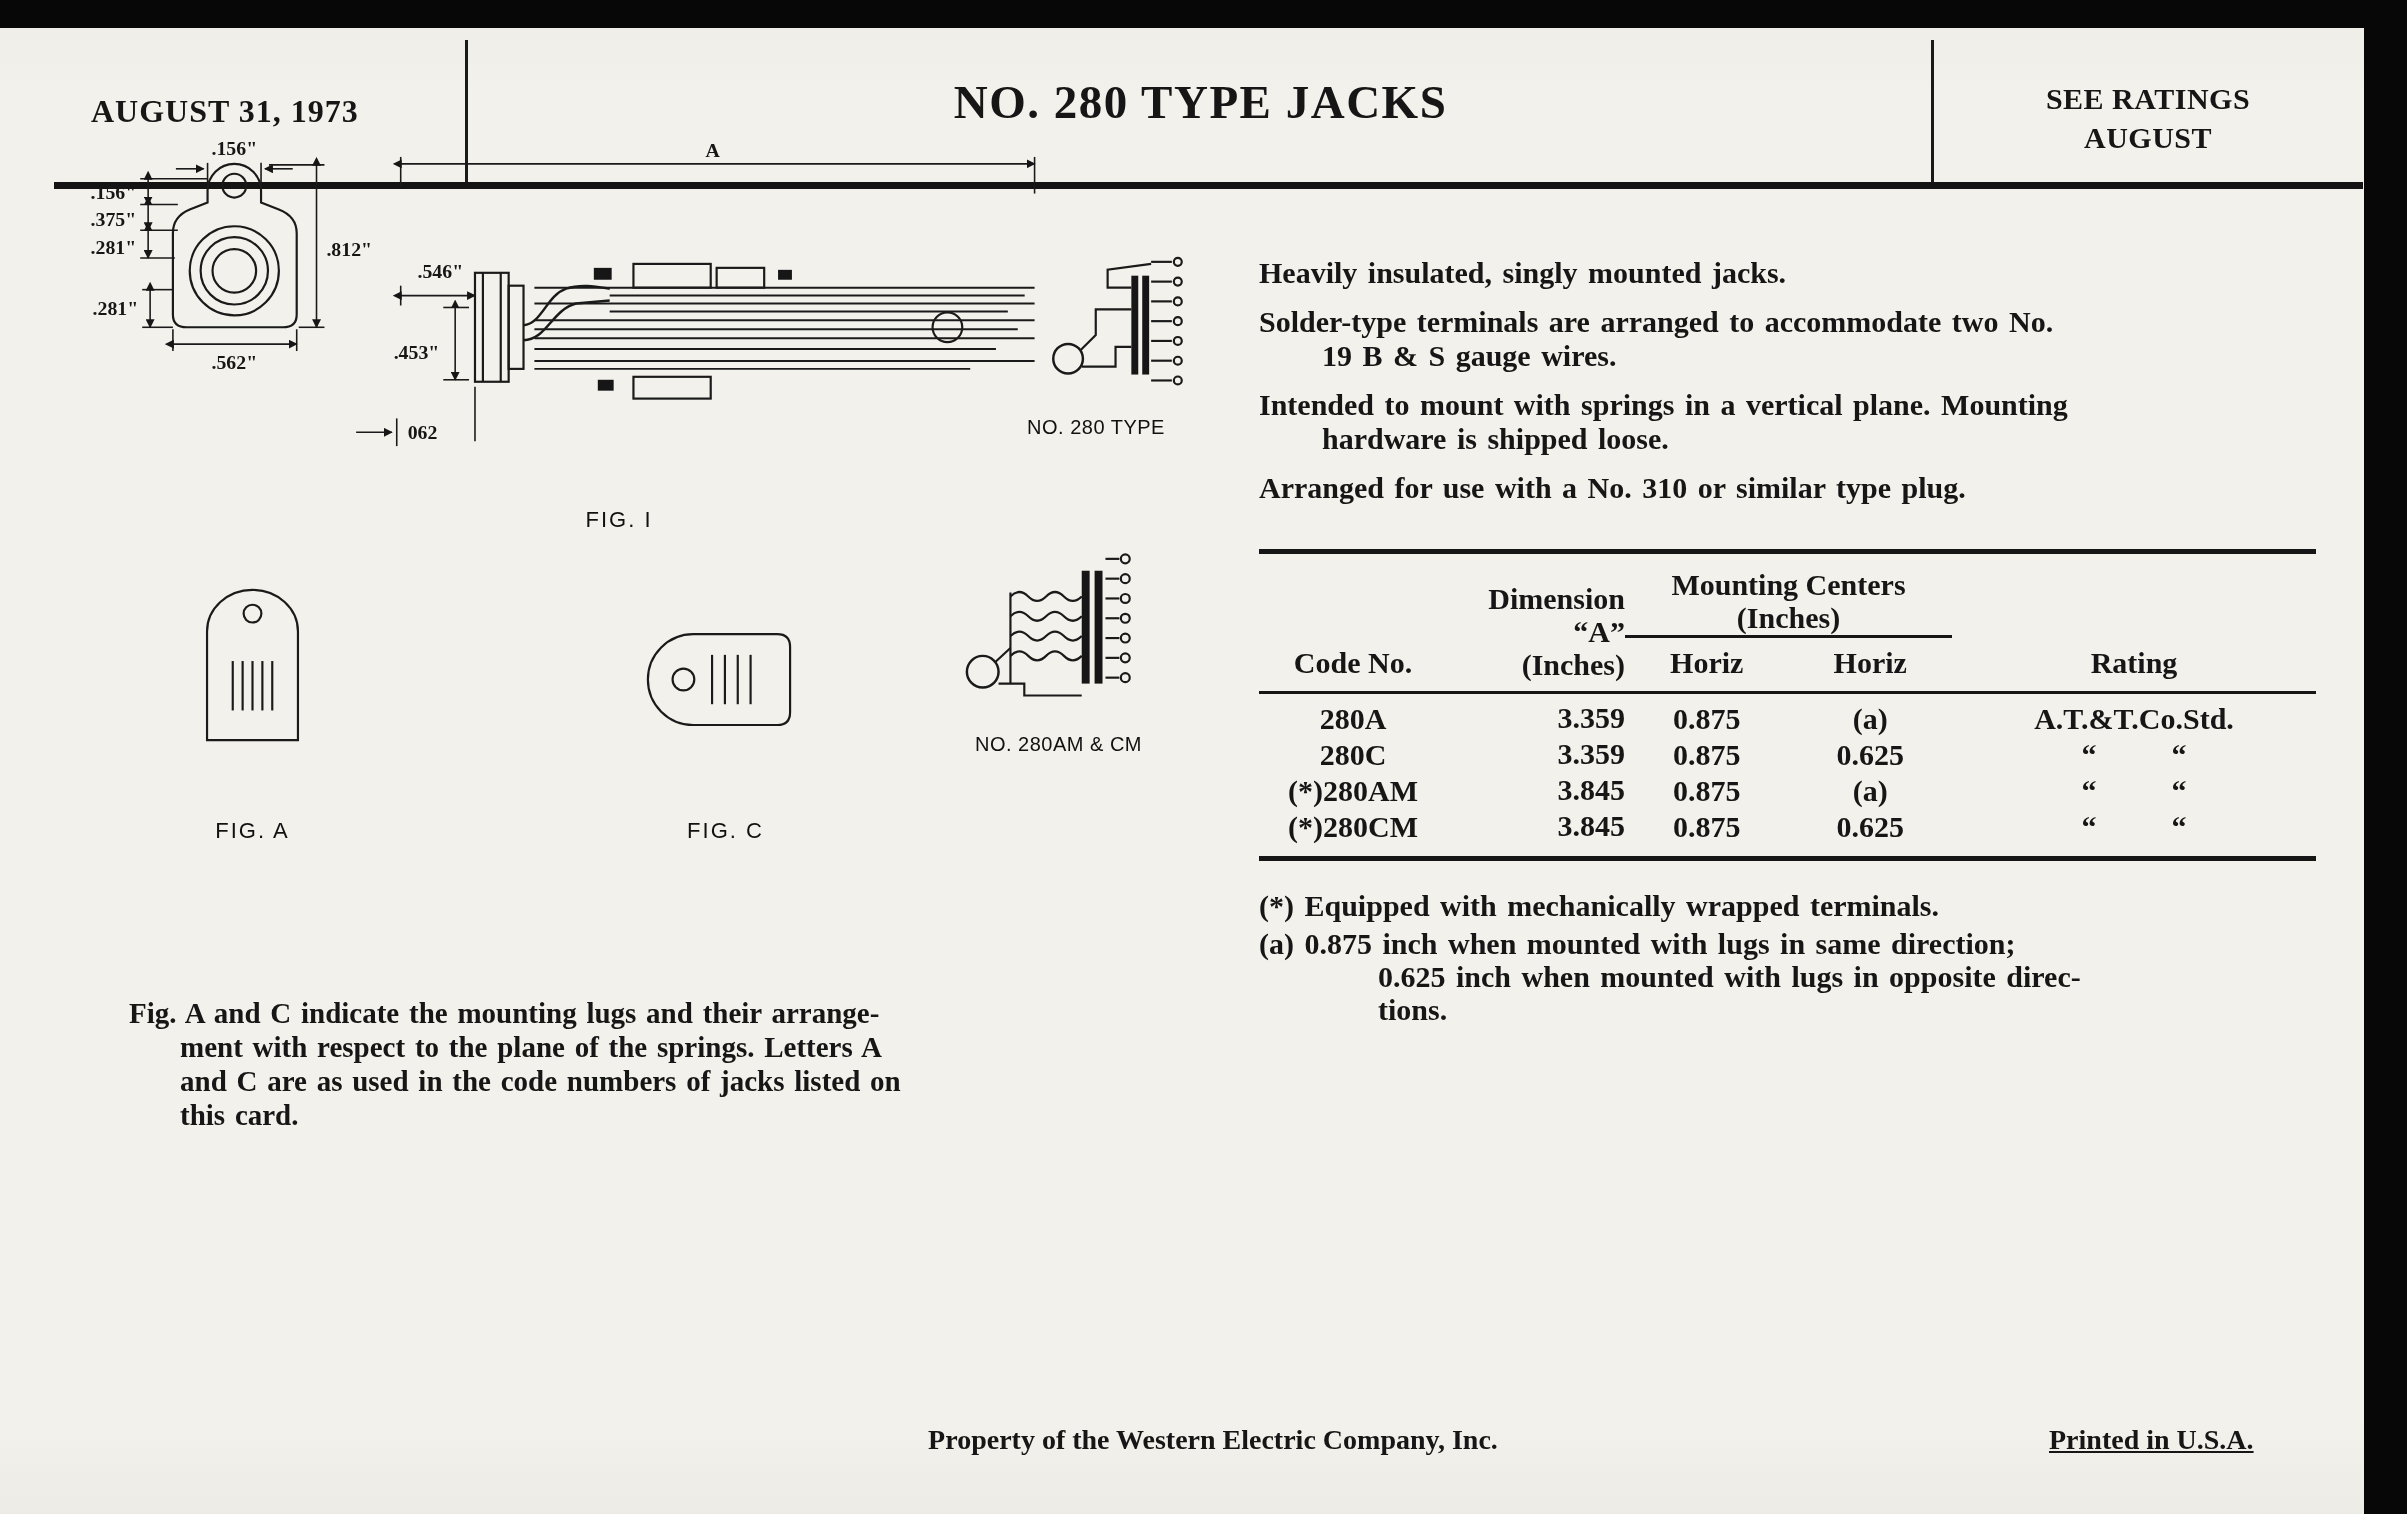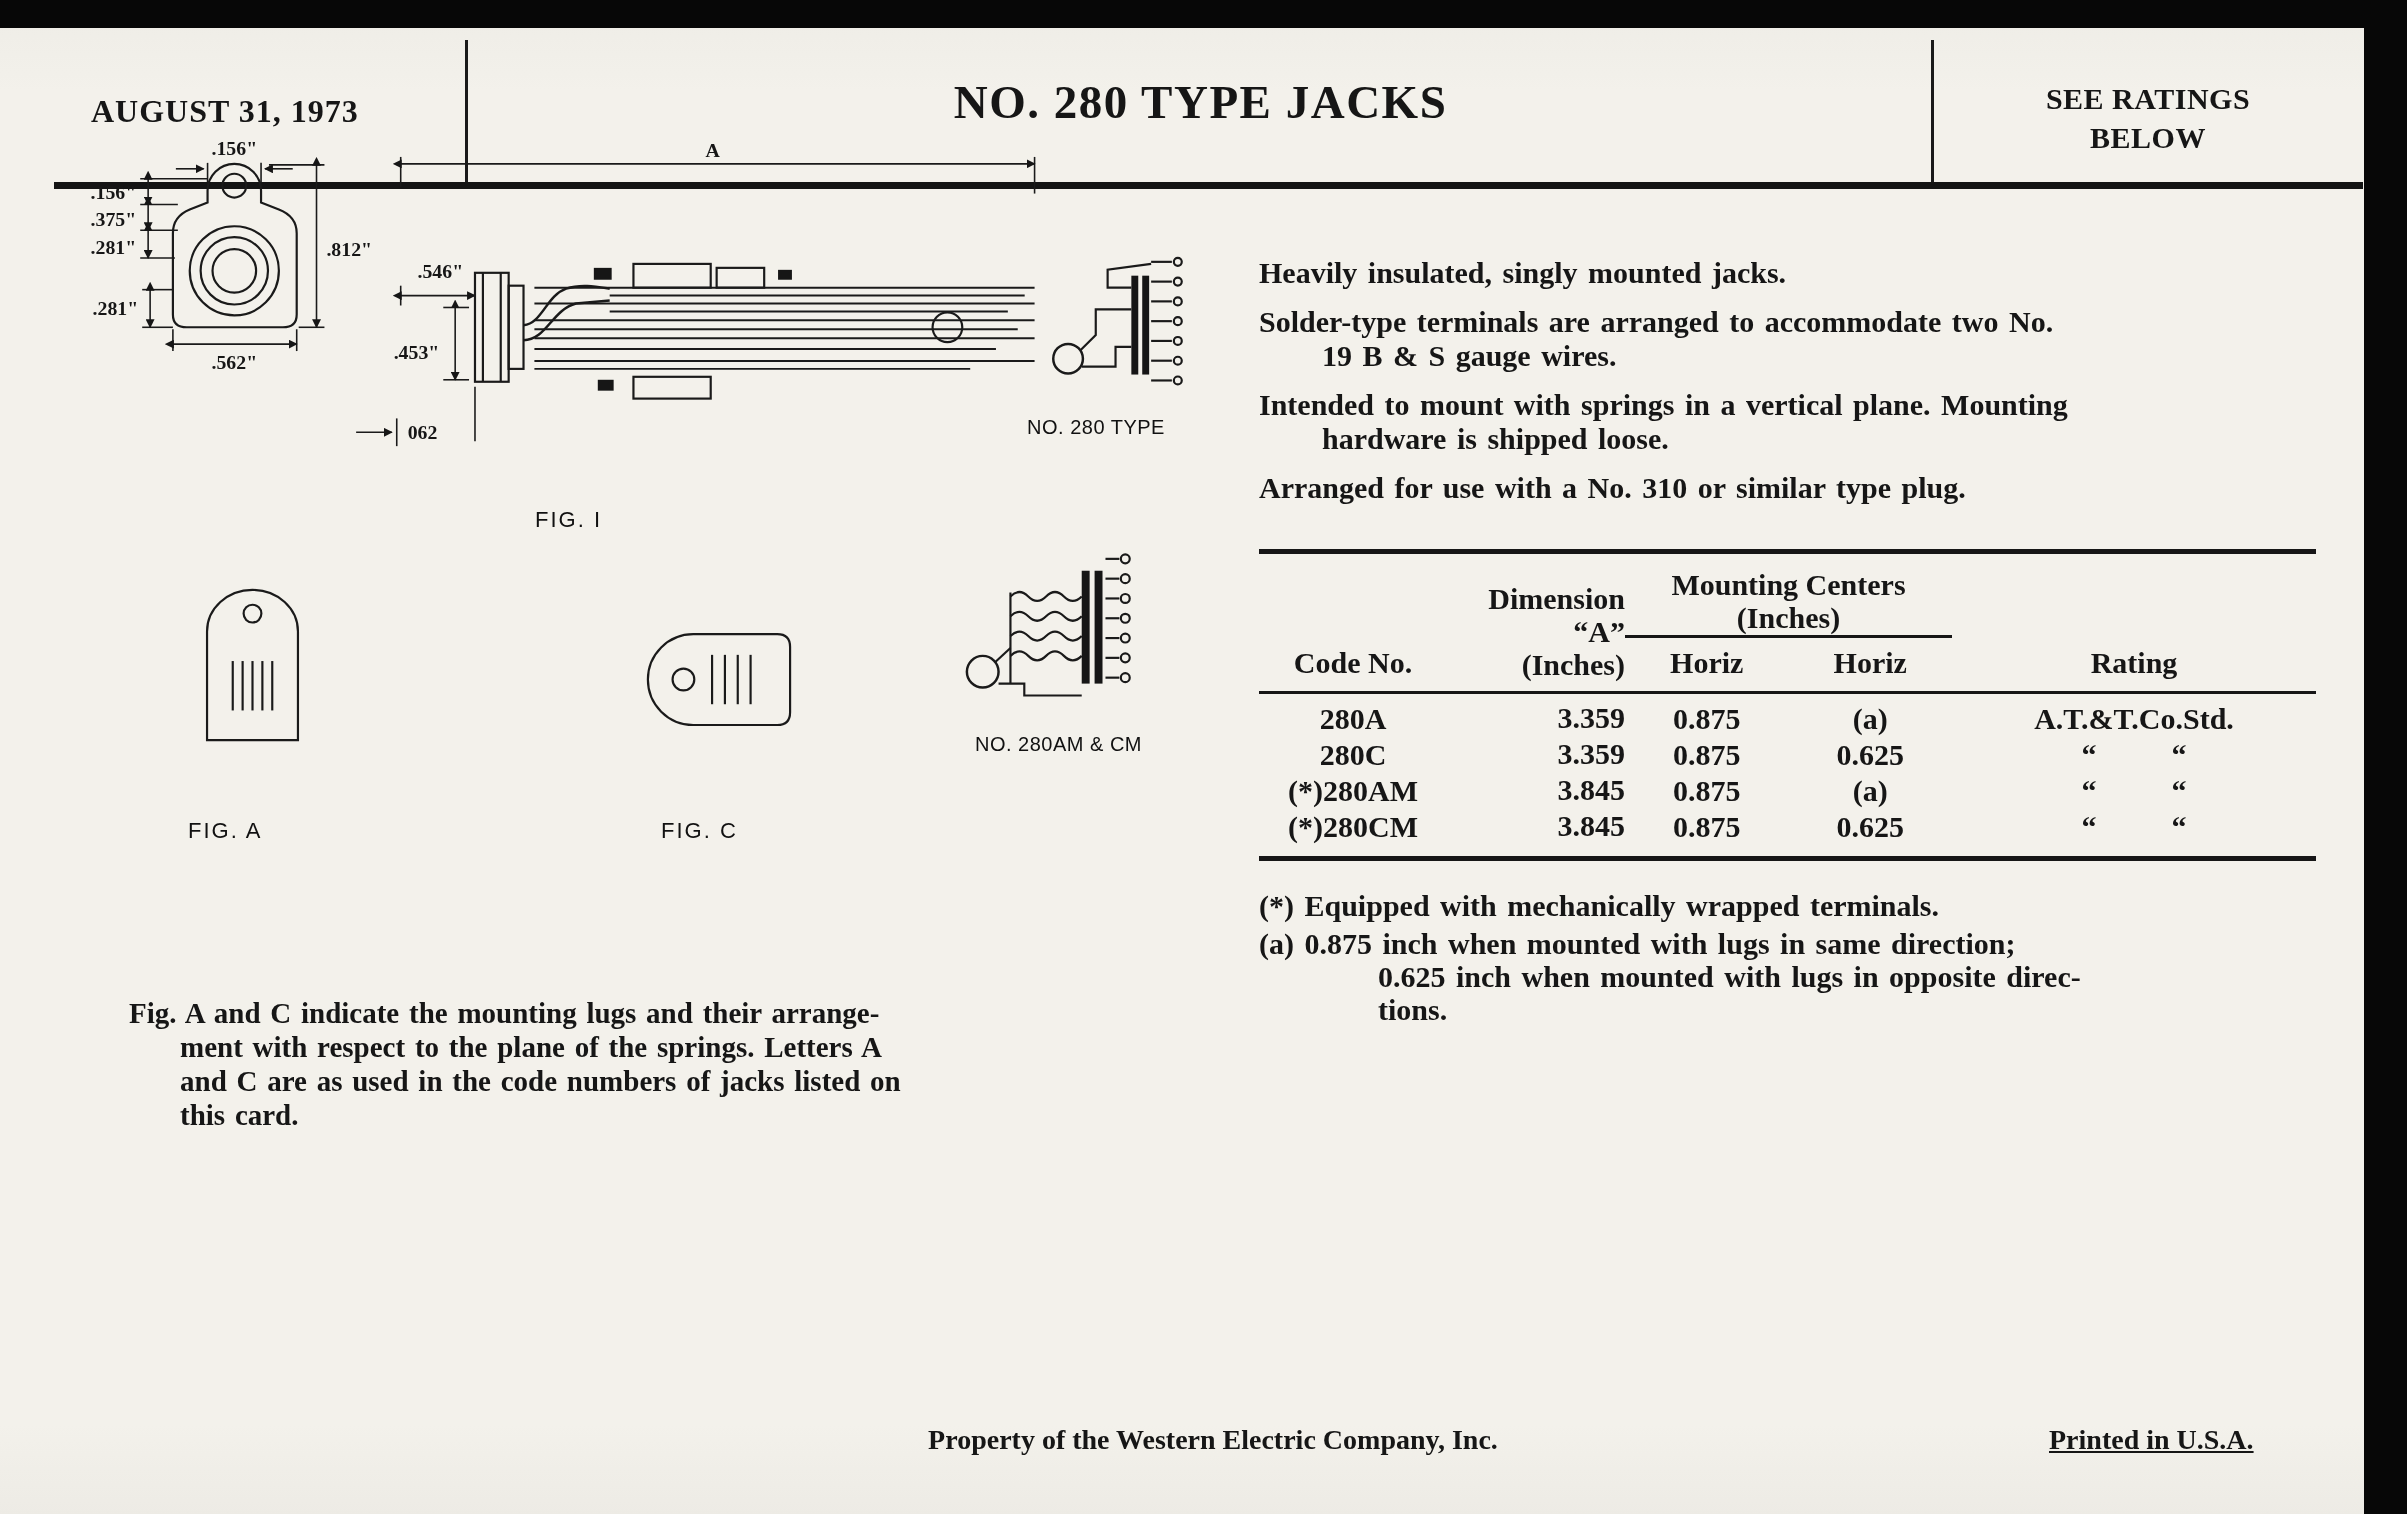--- a/index.html
+++ b/index.html
@@ -17,21 +17,21 @@
   .hdr-ratings { left:1936px;top:79px;  width:424px; text-align:center; font-size:30px; font-weight:bold; line-height:39px; letter-spacing:0.5px; }
   .vrule  { width:3px; background:#1a1a1a; }
   .vrule1 { left:465px;  top:40px; height:147px; }
   .vrule2 { left:1931px; top:40px; height:147px; }
   .hrule  { left:54px; top:182px; width:2309px; height:7px; background:#141414; }
 
   
   .draw    { stroke:#1a1a1a; stroke-width:2.2; fill:none; }
   .dimline { stroke:#1a1a1a; stroke-width:1.6; fill:none; }
   text.dim { font-family:"Liberation Serif", serif; font-weight:bold; font-size:20px; fill:#161616; stroke:none; }
-  .figlabel  { font-family:"Liberation Sans", sans-serif; font-size:22px; letter-spacing:2px; color:#111; }
+  .figlabel  { font-family:"Liberation Sans", sans-serif; font-size:22px; letter-spacing:2px; color:#111; text-align:center; }
   .sch-label { font-family:"Liberation Sans", sans-serif; font-size:20px; letter-spacing:0.5px; color:#111; text-align:center; }
 
   .fig-caption {
     left:85px; top:996px; width:1071px;
     font-size:29px; font-weight:bold; line-height:34px;
     white-space:pre-line; padding-left:51px; text-indent:-51px; word-spacing:2.5px;margin-left:44px;
   }
 
   .right-col { left:1259px; top:244px; width:1057px; }
   .right-col p { margin:12px 0 15px; font-size:30px; font-weight:bold; line-height:34px; word-spacing:3px; white-space:pre-line; }
@@ -63,21 +63,21 @@
 
   <div class="abs bar-top"></div>
   <div class="abs bar-right"></div>
 
   <div class="abs hdr-date">AUGUST 31, 1973</div>
   <div class="abs vrule vrule1"></div>
   <div class="abs hdr-title">NO. 280 TYPE JACKS</div>
   <div class="abs vrule vrule2"></div>
   <div class="abs hdr-ratings">
     <div>SEE RATINGS</div>
-    <div>BELOW</div>
+    <div>AUGUST</div>
   </div>
   <div class="abs hrule"></div>
 
   <svg class="abs" style="left:59px; top:139px;" width="1139" height="332" viewBox="0 0 1150 335">
     <defs>
       <marker id="ae" markerWidth="9" markerHeight="9" refX="8" refY="4.5" orient="auto" markerUnits="userSpaceOnUse">
           <path d="M0,0L9,4.5L0,9Z" fill="#161616"></path>
         </marker>
       <marker id="as" markerWidth="9" markerHeight="9" refX="1" refY="4.5" orient="auto-start-reverse" markerUnits="userSpaceOnUse">
           <path d="M0,0L9,4.5L0,9Z" fill="#161616"></path>

